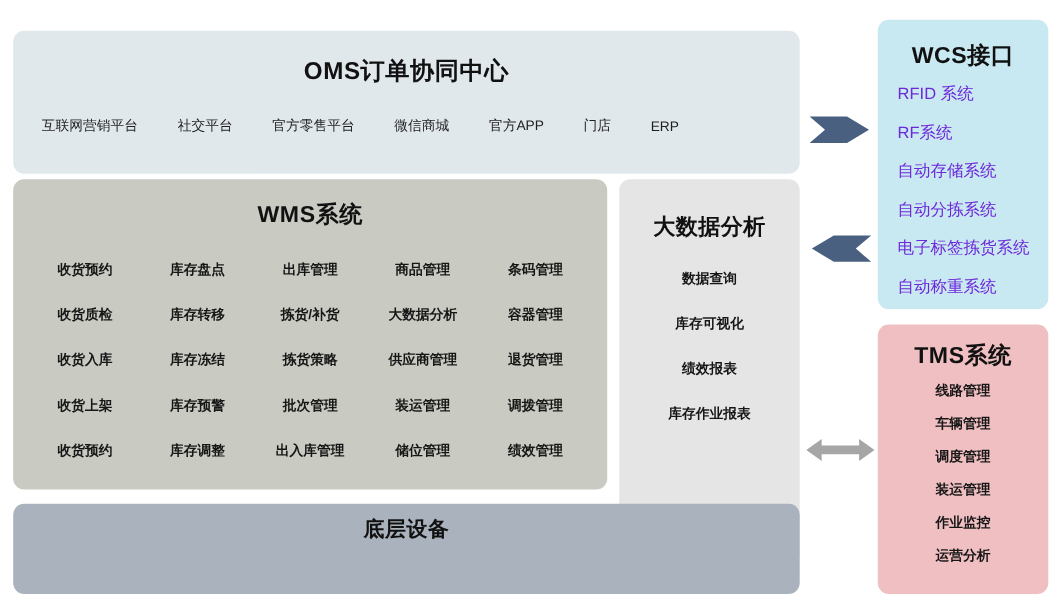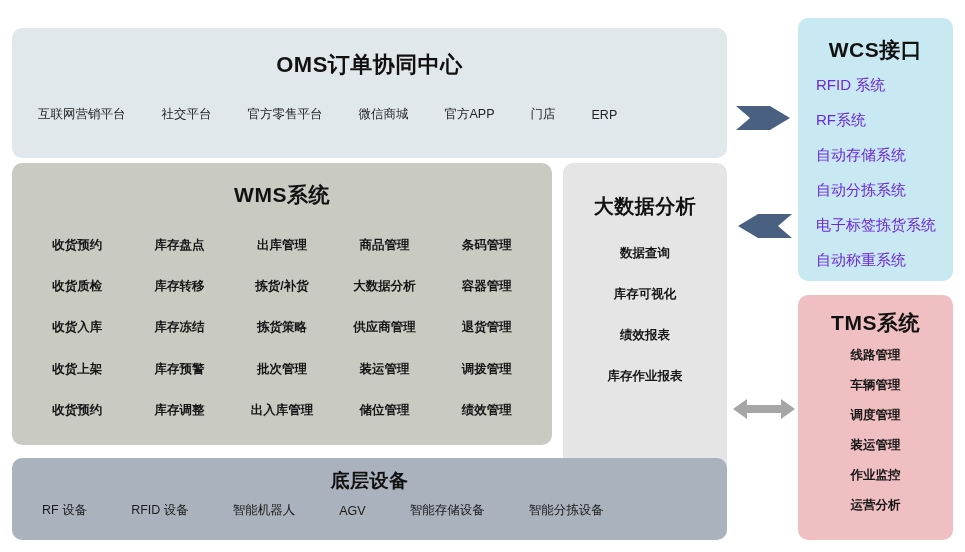--- a/index.html
+++ b/index.html
@@ -311,28 +311,20 @@
       <span class="item">车辆管理</span>
       <span class="item">调度管理</span>
       <span class="item">装运管理</span>
       <span class="item">作业监控</span>
       <span class="item">运营分析</span>
     </div>
   </div>
 
   <div class="panel" id="device-panel">
     <div class="panel-title">底层设备</div>
-    <div id="device-items">
-      <span class="chip">RF 设备</span>
-      <span class="chip">RFID 设备</span>
-      <span class="chip">智能机器人</span>
-      <span class="chip">AGV</span>
-      <span class="chip">智能存储设备</span>
-      <span class="chip">智能分拣设备</span>
-    </div>
   </div>
 
   <svg class="arrow" id="arrow-oms-wcs" viewBox="0 0 56 36">
     <polygon points="0,6 34,6 54,18 34,30 0,30 14,18" fill="#4a6080"></polygon>
   </svg>
 
   <svg class="arrow" id="arrow-wcs-bigdata" viewBox="0 0 56 36">
     <polygon points="56,6 22,6 2,18 22,30 56,30 42,18" fill="#4a6080"></polygon>
   </svg>
 

